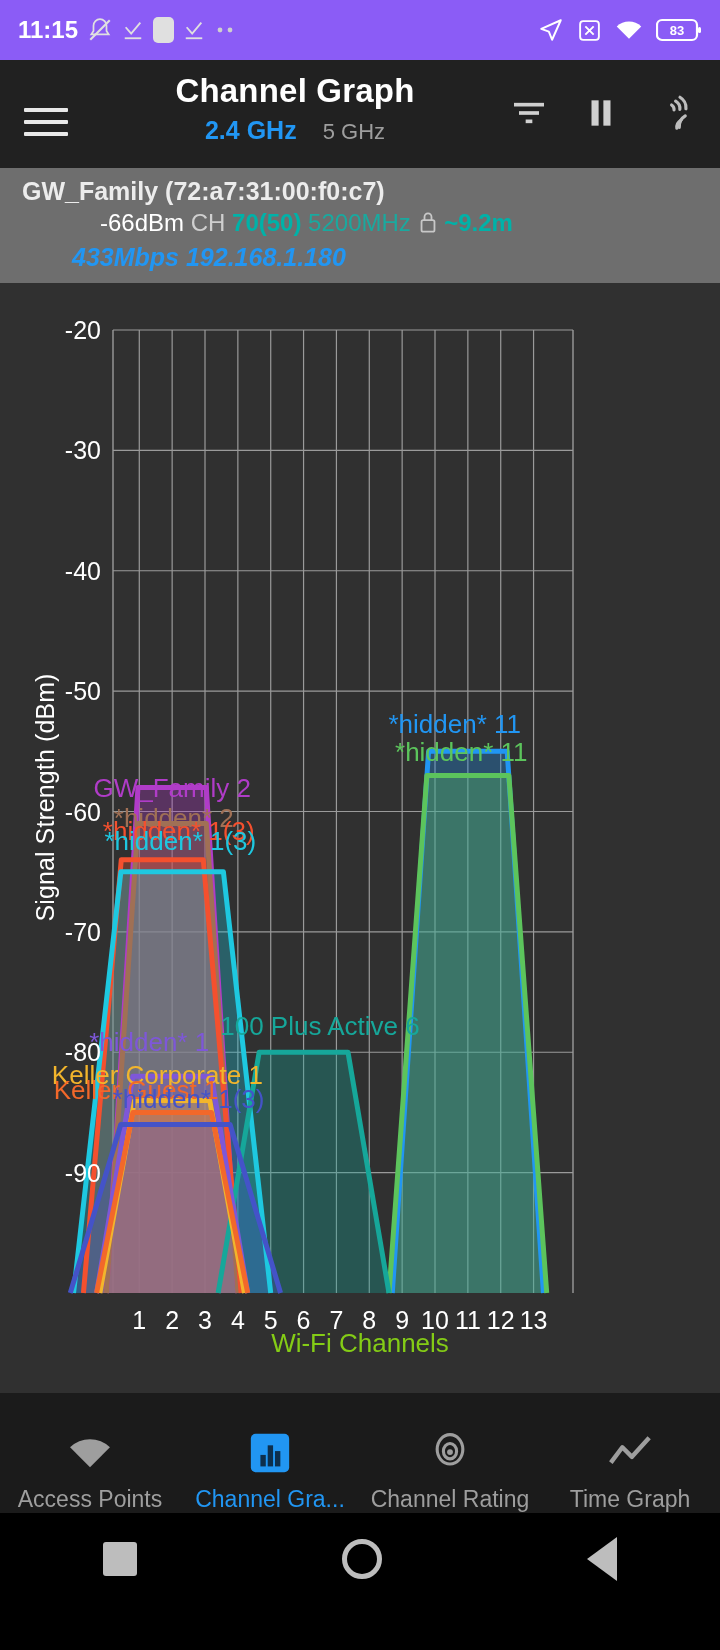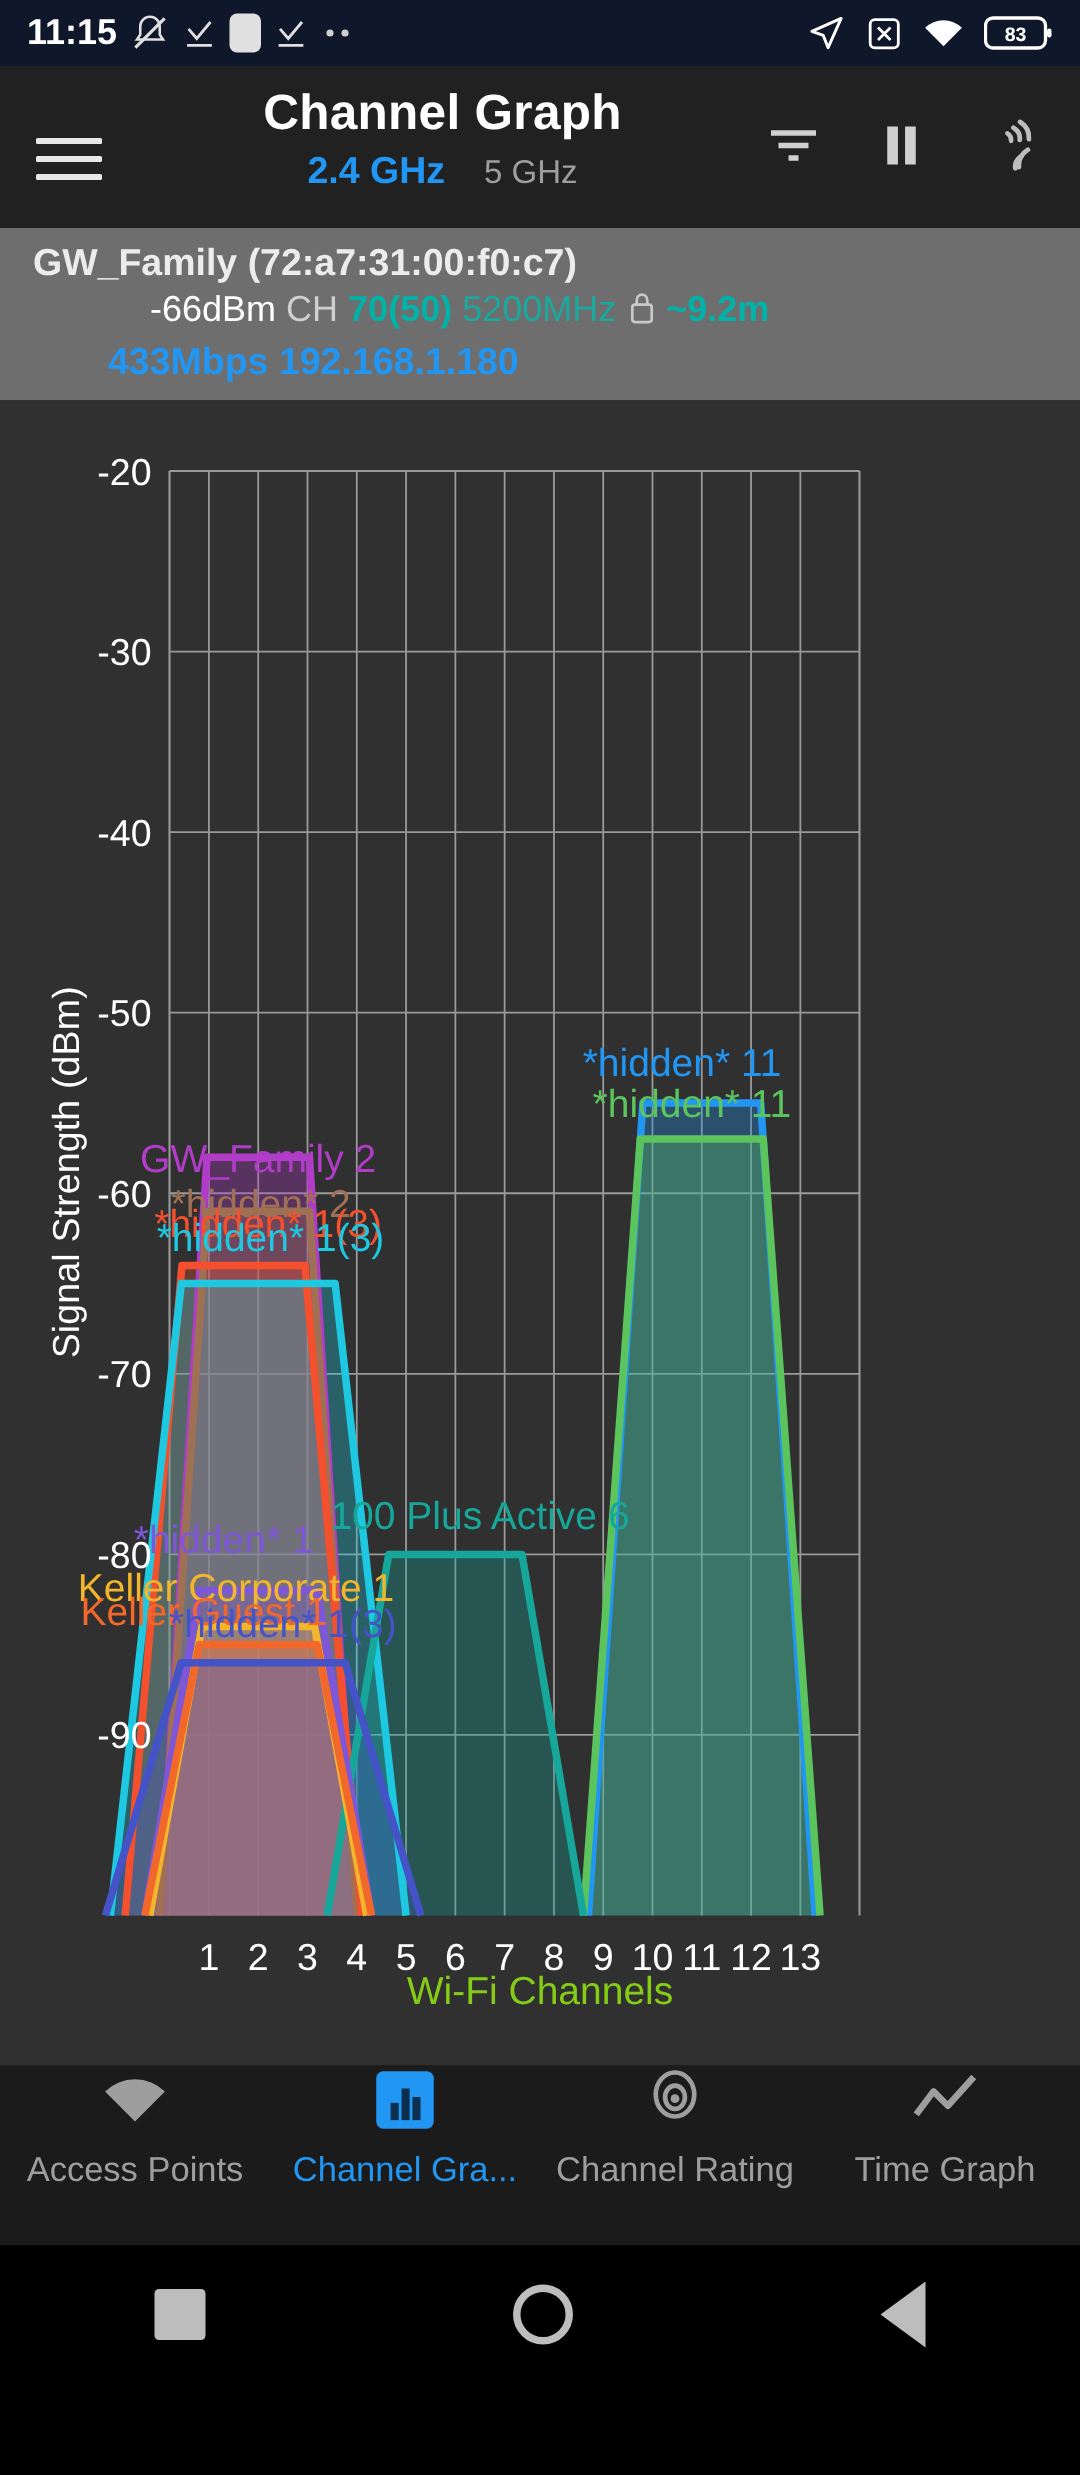--- a/index.html
+++ b/index.html
@@ -1,21 +1,21 @@
 <!DOCTYPE html>
 <html><head>
 <meta charset="utf-8">
 <style>
   * { margin:0; padding:0; box-sizing:border-box; }
   html,body { width:720px; height:1650px; background:#000; }
   body { font-family:"Liberation Sans", sans-serif; overflow:hidden; }
 
   
   #status-bar{
-    height:44px; background:#0f172a; color:#fff;
+    height:60px; background:#8b5cf6; color:#fff;
     display:flex; align-items:center; padding:0 18px;
     font-size:24px; font-weight:600;justify-content:center;
   }
   #status-left{ display:flex; align-items:center; gap:9px; }
   #status-right{ margin-left:auto; display:flex; align-items:center; gap:13px; }
   .sicon{ display:inline-flex; align-items:center; justify-content:center; }
 
   
   #app-bar{
     height:108px; background:#212121;
@@ -33,21 +33,21 @@
   #band-5{ color:#9e9e9e; font-size:22px; }
   #appbar-actions{ display:flex; align-items:center; gap:10px; padding:22px 16px 0 0; }
   .action-btn{ width:62px; height:62px; display:flex; align-items:center; justify-content:center; }
 
   
   #conn-info{
     background:#6e6e6e; padding:8px 0 10px 0;
   }
   #conn-ssid{ color:#ececec; font-size:25px; font-weight:700; padding-left:22px; line-height:1.22; }
   #conn-line2{ font-size:24px; padding-left:68px; line-height:1.35; font-weight:400;}
-  #conn-line3{ font-size:25px; font-weight:700; padding-left:72px; line-height:1.3; }
+  #conn-line3{ font-size:25px; font-weight:700; padding-left:72px; line-height:1.3;font-style:italic; }
   .c-green{ color:#ffffff;margin-left:32px; }
   .c-grey{ color:#cfcfcf; }
   .c-teal{ color:#00b2a8; font-weight:700;}
   .c-teal-l{ color:#1aa99f; font-weight:400;}
   .c-blue{ color:#2196f3; }
 
   
   #graph-wrap{ position:relative; height:1110px; background:#303030; }
   #graph-svg{ display:block; }
   #y-axis-title{
@@ -55,21 +55,21 @@
     transform:rotate(-90deg); transform-origin:center center;
     color:#fff; font-size:25px; text-align:center; letter-spacing:.1px;
   }
   #x-axis-title{
     position:absolute; left:0; right:0; top:1045px; text-align:center;
     color:#84cc16; font-size:26px;
   }
 
   
   #bottom-nav{
-    height:120px; background:#1b1b1b; display:flex; align-items:flex-start;
+    height:120px; background:#1b1b1b; display:flex; align-items:flex-end;
   }
   .nav-item{ flex:1; display:flex; flex-direction:column; align-items:center; gap:10px;}
   .nav-label{ font-size:23px; color:#9e9e9e; white-space:nowrap;}
   .nav-item.active .nav-label{ color:#2196f3; }
   .nav-ico{ height:46px; display:flex; align-items:center; justify-content:center;}
 
   
   #sys-nav{ height:92px; background:#000; display:flex; align-items:center; justify-content:space-around;}
   #sys-nav .sq{ width:34px; height:34px; background:#bdbdbd; border-radius:3px;}
   #sys-nav .ci{ width:40px; height:40px; border:5px solid #bdbdbd; border-radius:50%;}

